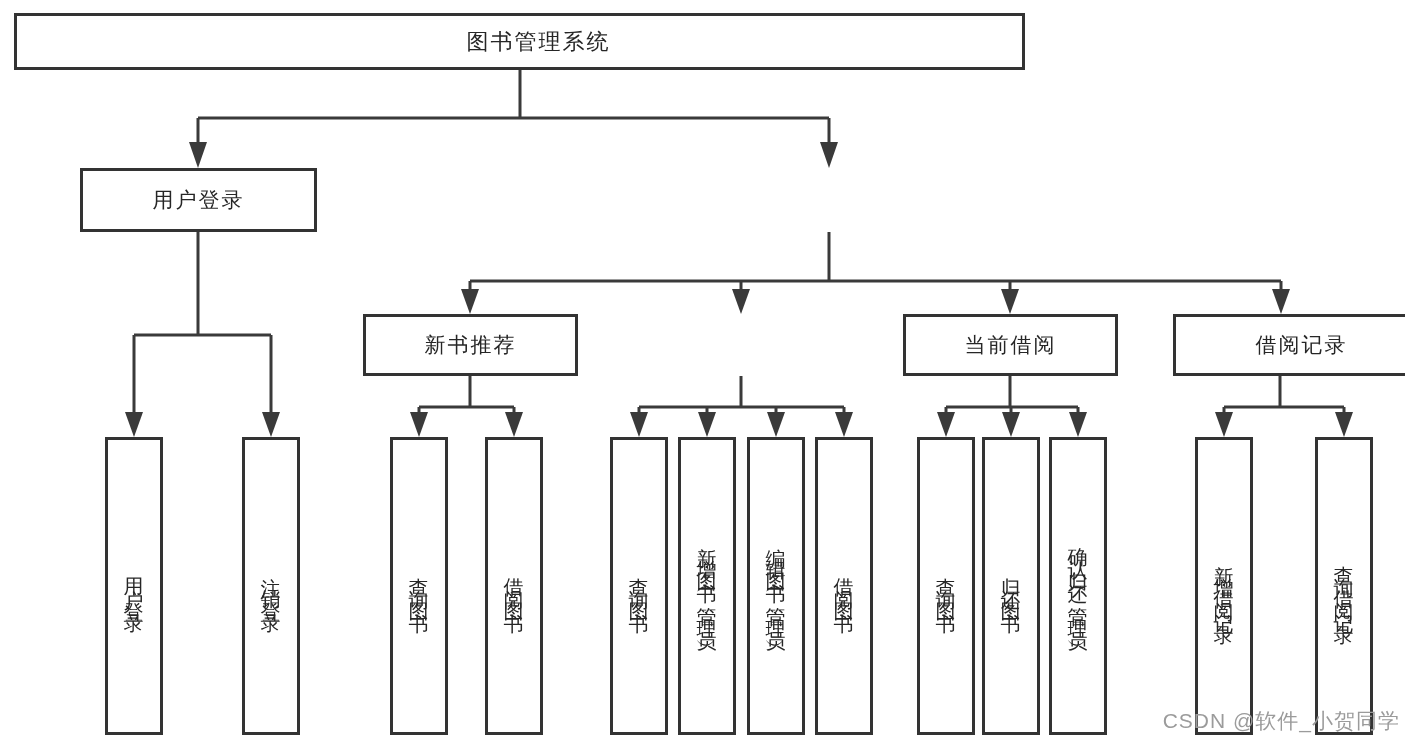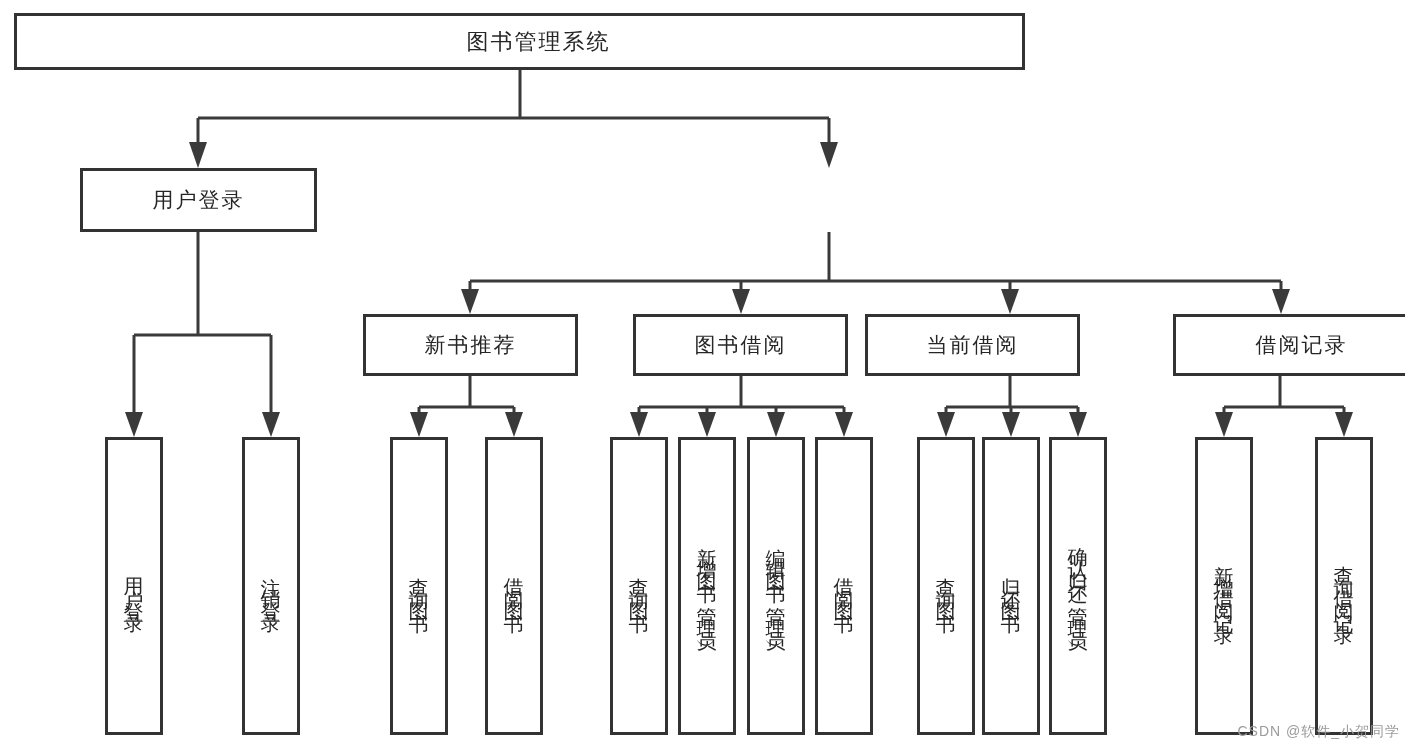--- a/index.html
+++ b/index.html
@@ -47,22 +47,22 @@
   .box.v{
     writing-mode:vertical-rl;
     text-orientation:mixed;
     font-size:20px;
     letter-spacing:12px;
     line-height:1;
   }
   .watermark{
     position:absolute;
     right:5px;
-    bottom:6px;
-    font-size:14px;
+    bottom:12px;
+    font-size:21px;
     color:var(--watermark);
     letter-spacing:1px;
     white-space:nowrap;
     z-index:5;
   }
 </style>
 </head>
 <body>
 
 <div class="canvas">
@@ -105,22 +105,21 @@
       <polygon points="1215,412 1233,412 1224,437"></polygon>
       <polygon points="1335,412 1353,412 1344,437"></polygon>
     </g>
   </svg>
 
   <div class="box h root" style="left:14px;top:13px;width:1011px;height:57px">图书管理系统</div>
 
   <div class="box h" style="left:80px;top:168px;width:237px;height:64px">用户登录</div>
 
   <div class="box h" style="left:363px;top:314px;width:215px;height:62px">新书推荐</div>
-  <div class="box h" style="left:633px;top:314px;width:215px;height:62px">图书借阅</div>
-  <div class="box h" style="left:865px;top:314px;width:215px;height:62px">当前借阅</div>
+  <div class="box h" style="left:903px;top:314px;width:215px;height:62px">当前借阅</div>
   <div class="box h" style="left:1173px;top:314px;width:257px;height:62px">借阅记录</div>
 
   <div class="box v" style="left:105px;top:437px;width:58px;height:298px">用户登录</div>
   <div class="box v" style="left:242px;top:437px;width:58px;height:298px">注销登录</div>
 
   <div class="box v" style="left:390px;top:437px;width:58px;height:298px">查询图书</div>
   <div class="box v" style="left:485px;top:437px;width:58px;height:298px">借阅图书</div>
 
   <div class="box v" style="left:610px;top:437px;width:58px;height:298px">查询图书</div>
   <div class="box v" style="left:678px;top:437px;width:58px;height:298px">新增图书（管理员）</div>

